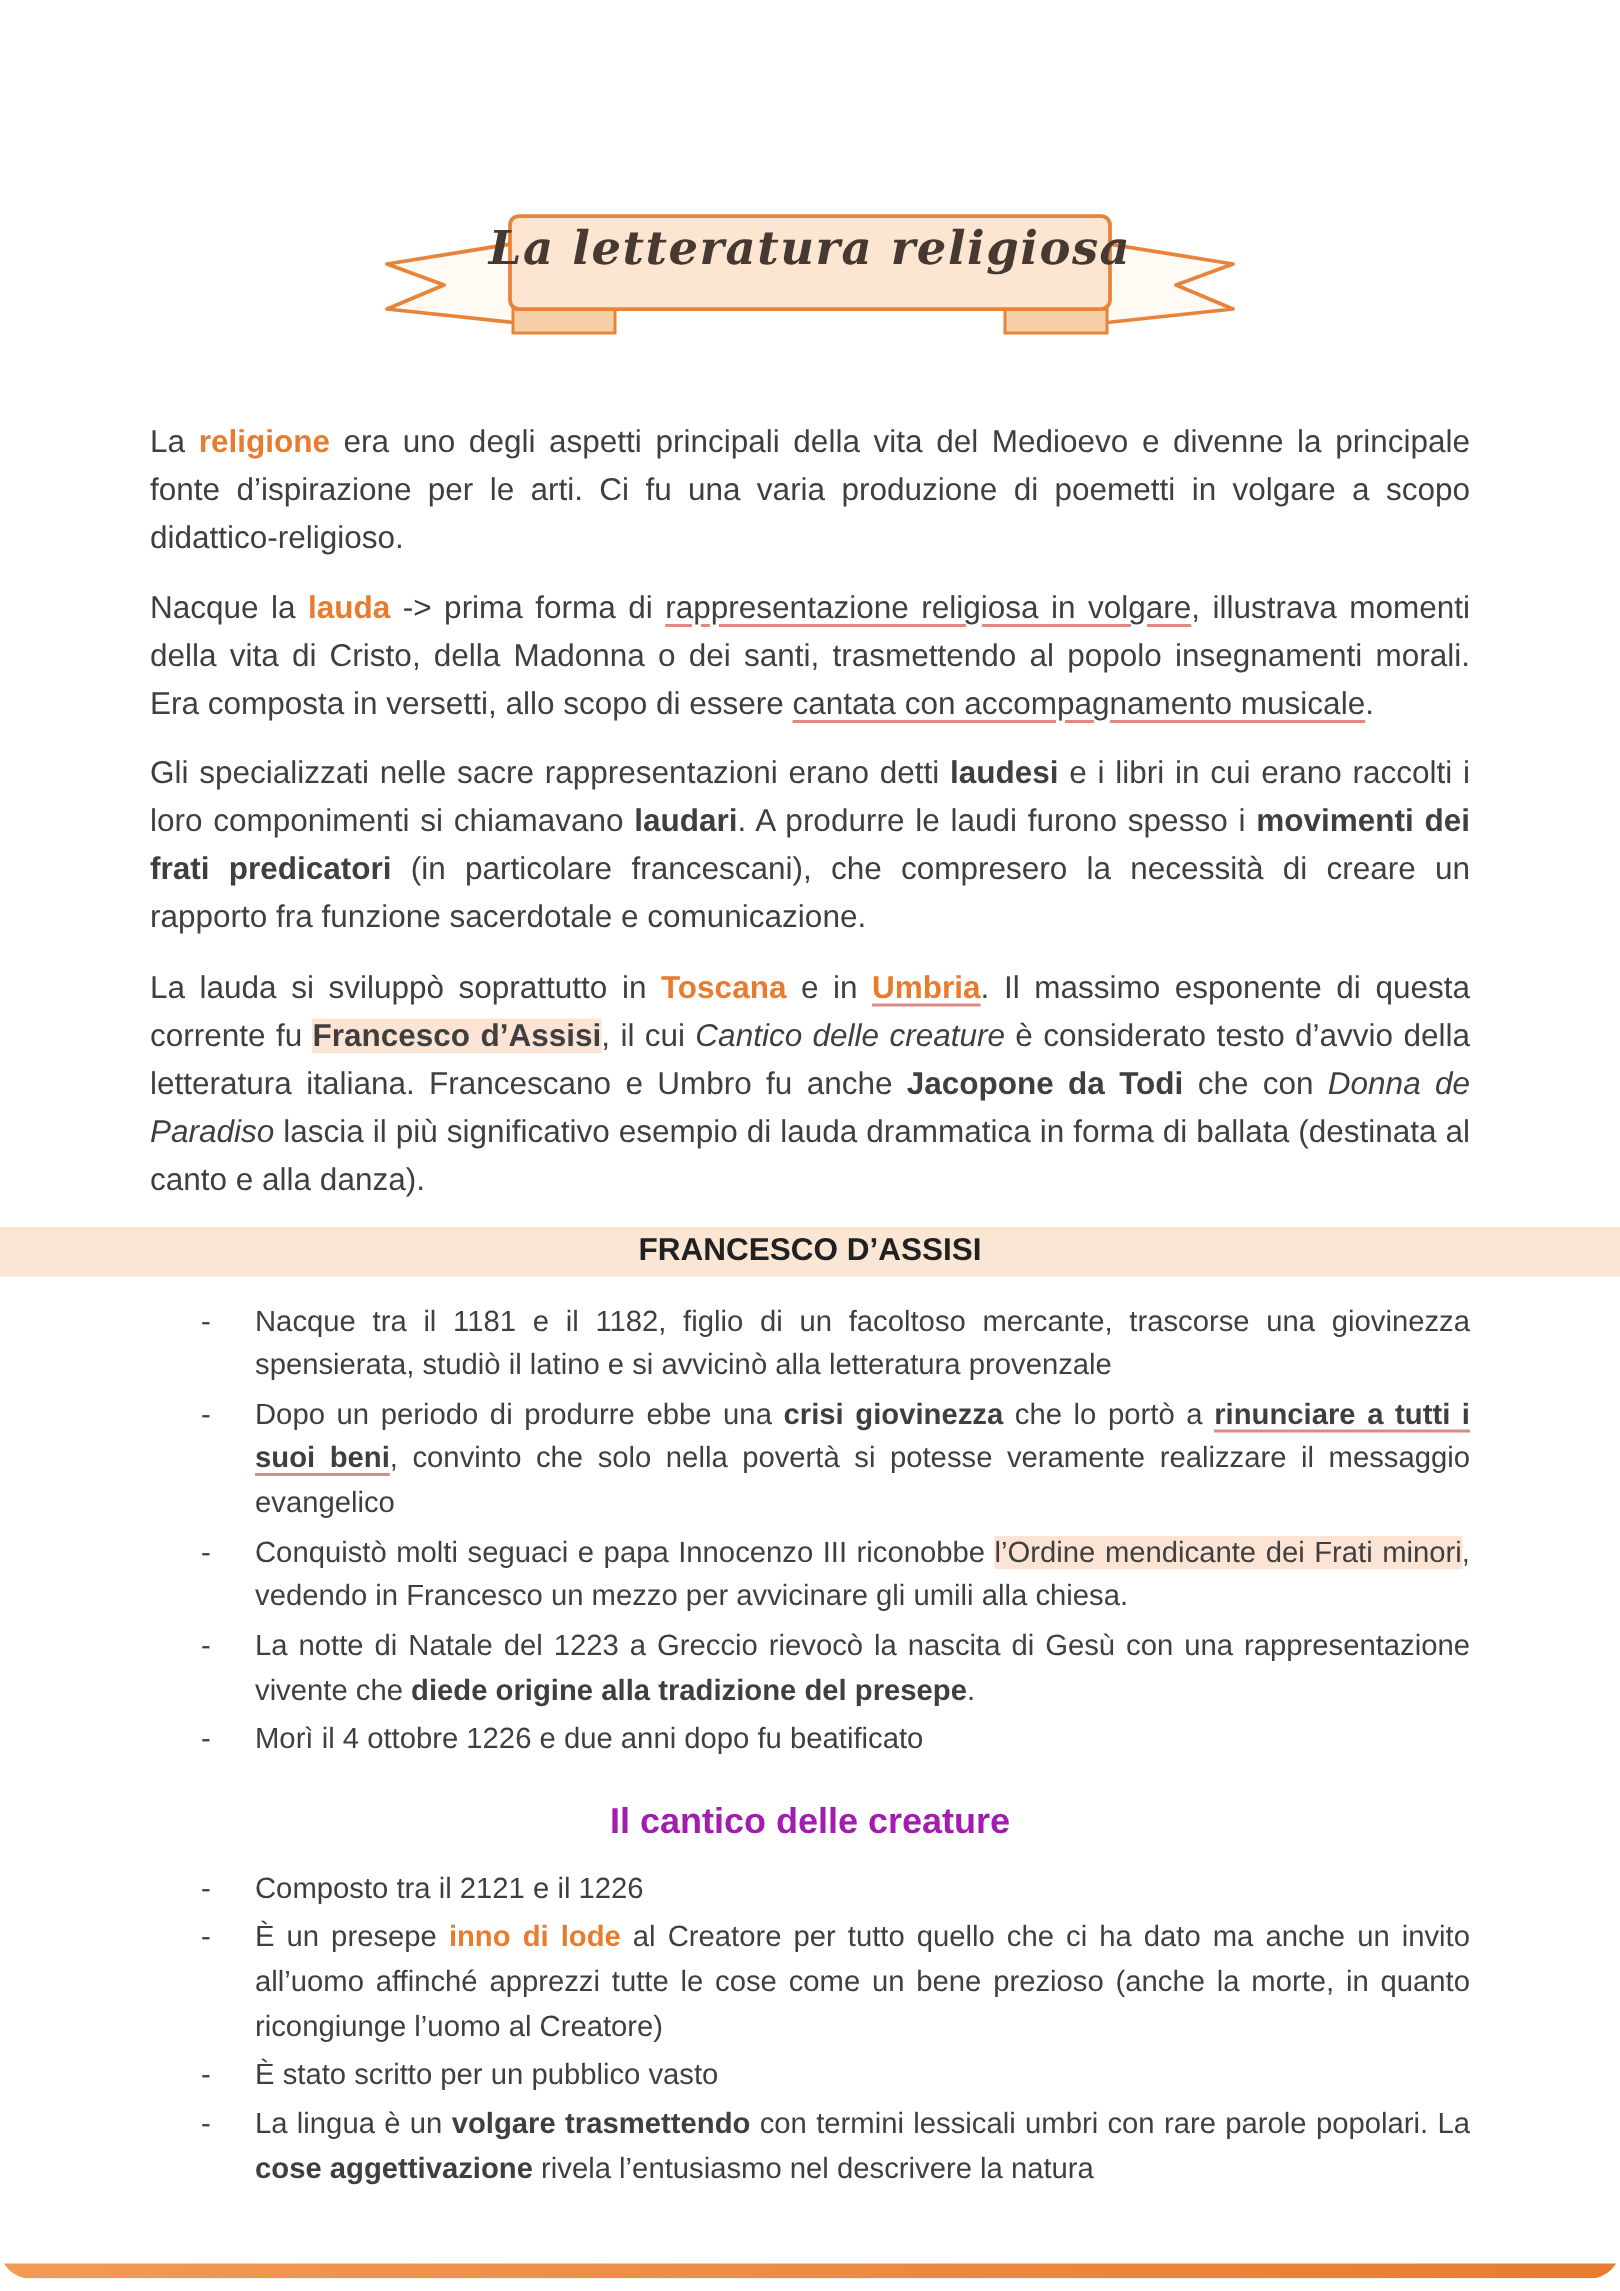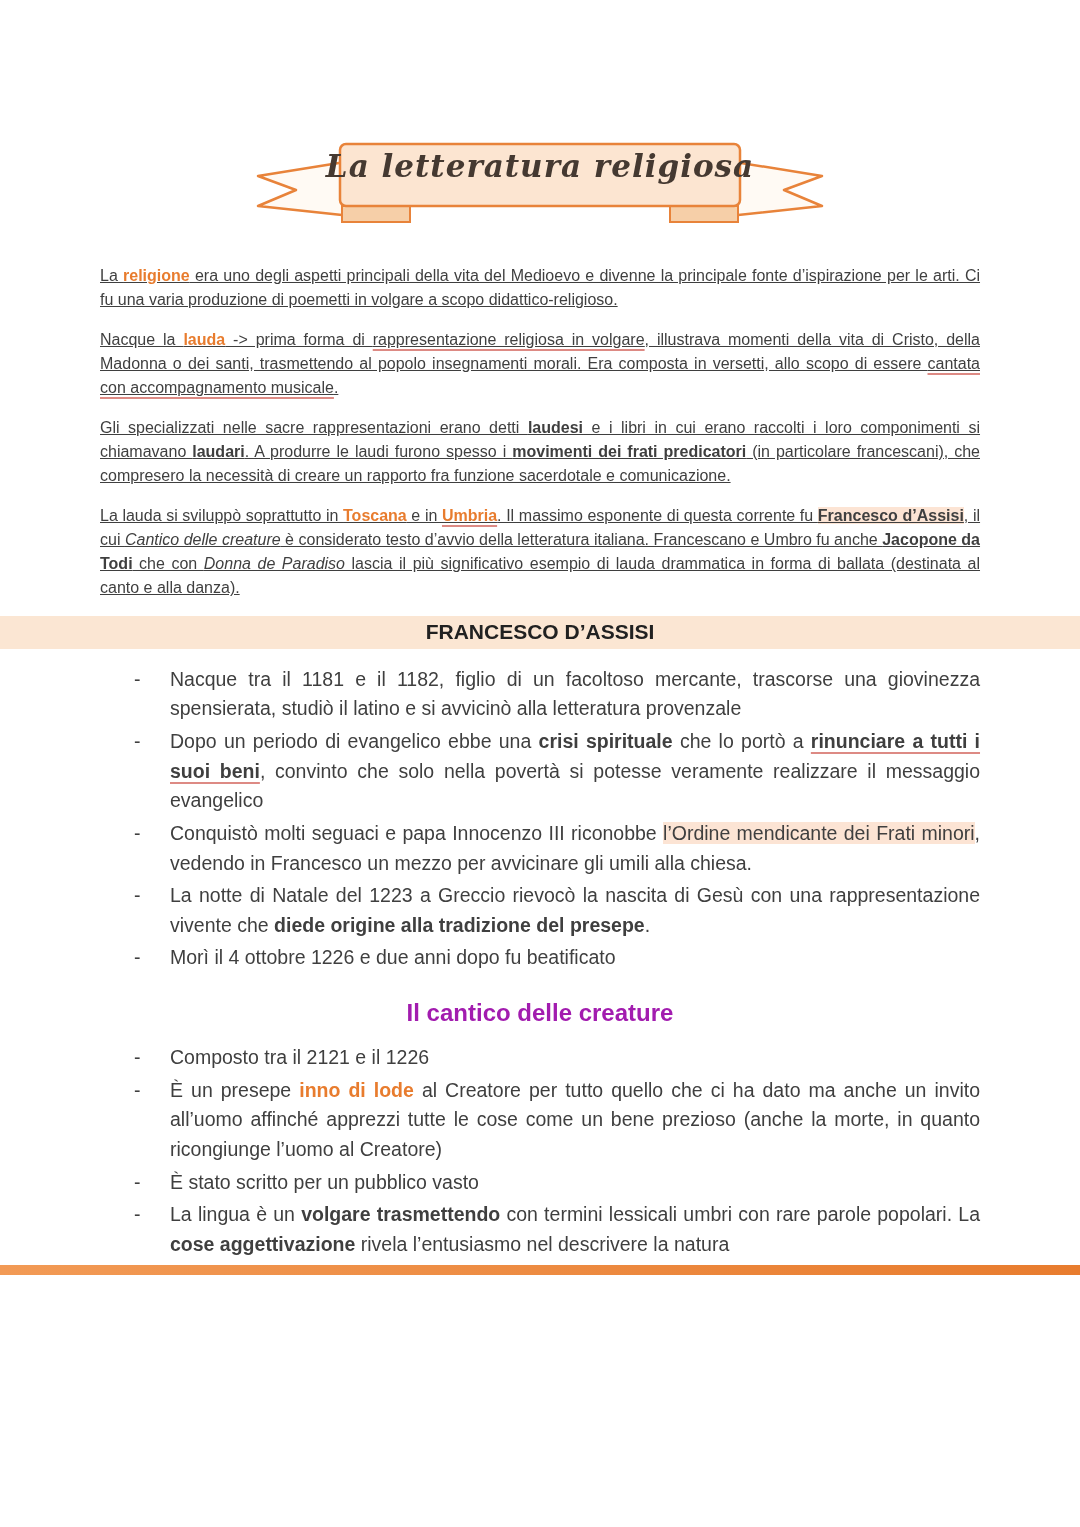--- a/index.html
+++ b/index.html
@@ -1,24 +1,25 @@
 <!DOCTYPE html>
 <html><head>
 <meta charset="utf-8">
 <style>
   html,body{margin:0;padding:0;background:#ffffff;}
   .page{
     position:relative;
     width:1080px;
-    height:1275px;
+    height:1519px;
     margin:0 auto;
     background:#ffffff;
     font-family:"Liberation Sans",sans-serif;
     color:#3f3f3f;
     overflow:hidden;
+    border-radius:20px;
   }
 
   
   .banner{
     position:relative;
     width:640px;
     margin:0 auto;
     padding-top:118px;
     height:130px;
   }
@@ -31,25 +32,24 @@
     font-family:"DejaVu Serif",serif;
     font-style:italic;
     font-weight:700;
     font-size:31px;
     letter-spacing:1px;
     color:#453931;
   }
 
   
   .content{
-    margin:16px 100px 0 100px;
-    font-size:16px;
+    margin:31px 100px 0 100px;
+    font-size:21px;
     line-height:1.52;
     text-align:justify;
-    text-decoration:underline;
   }
   .para{margin:0 0 15px 0;}
 
   
   .b{font-weight:700;}
   .i{font-style:italic;}
   .u{
     text-decoration:underline;
     text-decoration-color:#dd8a84;
     text-decoration-thickness:1.5px;
@@ -144,21 +144,21 @@
   </div>
 
   <div class="list">
 
   <div class="li">
         <span class="dash">-</span>
         <div class="li-text"><span>Nacque tra il 1181 e il 1182, figlio di un facoltoso mercante, trascorse una giovinezza spensierata, studiò il latino e si avvicinò alla letteratura provenzale</span></div>
       </div>
       <div class="li">
         <span class="dash">-</span>
-        <div class="li-text"><span>Dopo un periodo di evangelico ebbe una </span><span class="b">crisi spirituale</span><span> che lo portò a </span><span class="b u">rinunciare a tutti i suoi beni</span><span>, convinto che solo nella povertà si potesse veramente realizzare il messaggio evangelico</span></div>
+        <div class="li-text"><span>Dopo un periodo di produrre ebbe una </span><span class="b">crisi giovinezza</span><span> che lo portò a </span><span class="b u">rinunciare a tutti i suoi beni</span><span>, convinto che solo nella povertà si potesse veramente realizzare il messaggio evangelico</span></div>
       </div>
       <div class="li">
         <span class="dash">-</span>
         <div class="li-text"><span>Conquistò molti seguaci e papa Innocenzo III riconobbe </span><span class="hl">l’Ordine mendicante dei Frati minori</span><span>, vedendo in Francesco un mezzo per avvicinare gli umili alla chiesa.</span></div>
       </div>
       <div class="li">
         <span class="dash">-</span>
         <div class="li-text"><span>La notte di Natale del 1223 a Greccio rievocò la nascita di Gesù con una rappresentazione vivente che </span><span class="b">diede origine alla tradizione del presepe</span><span>.</span></div>
       </div>
       <div class="li">

